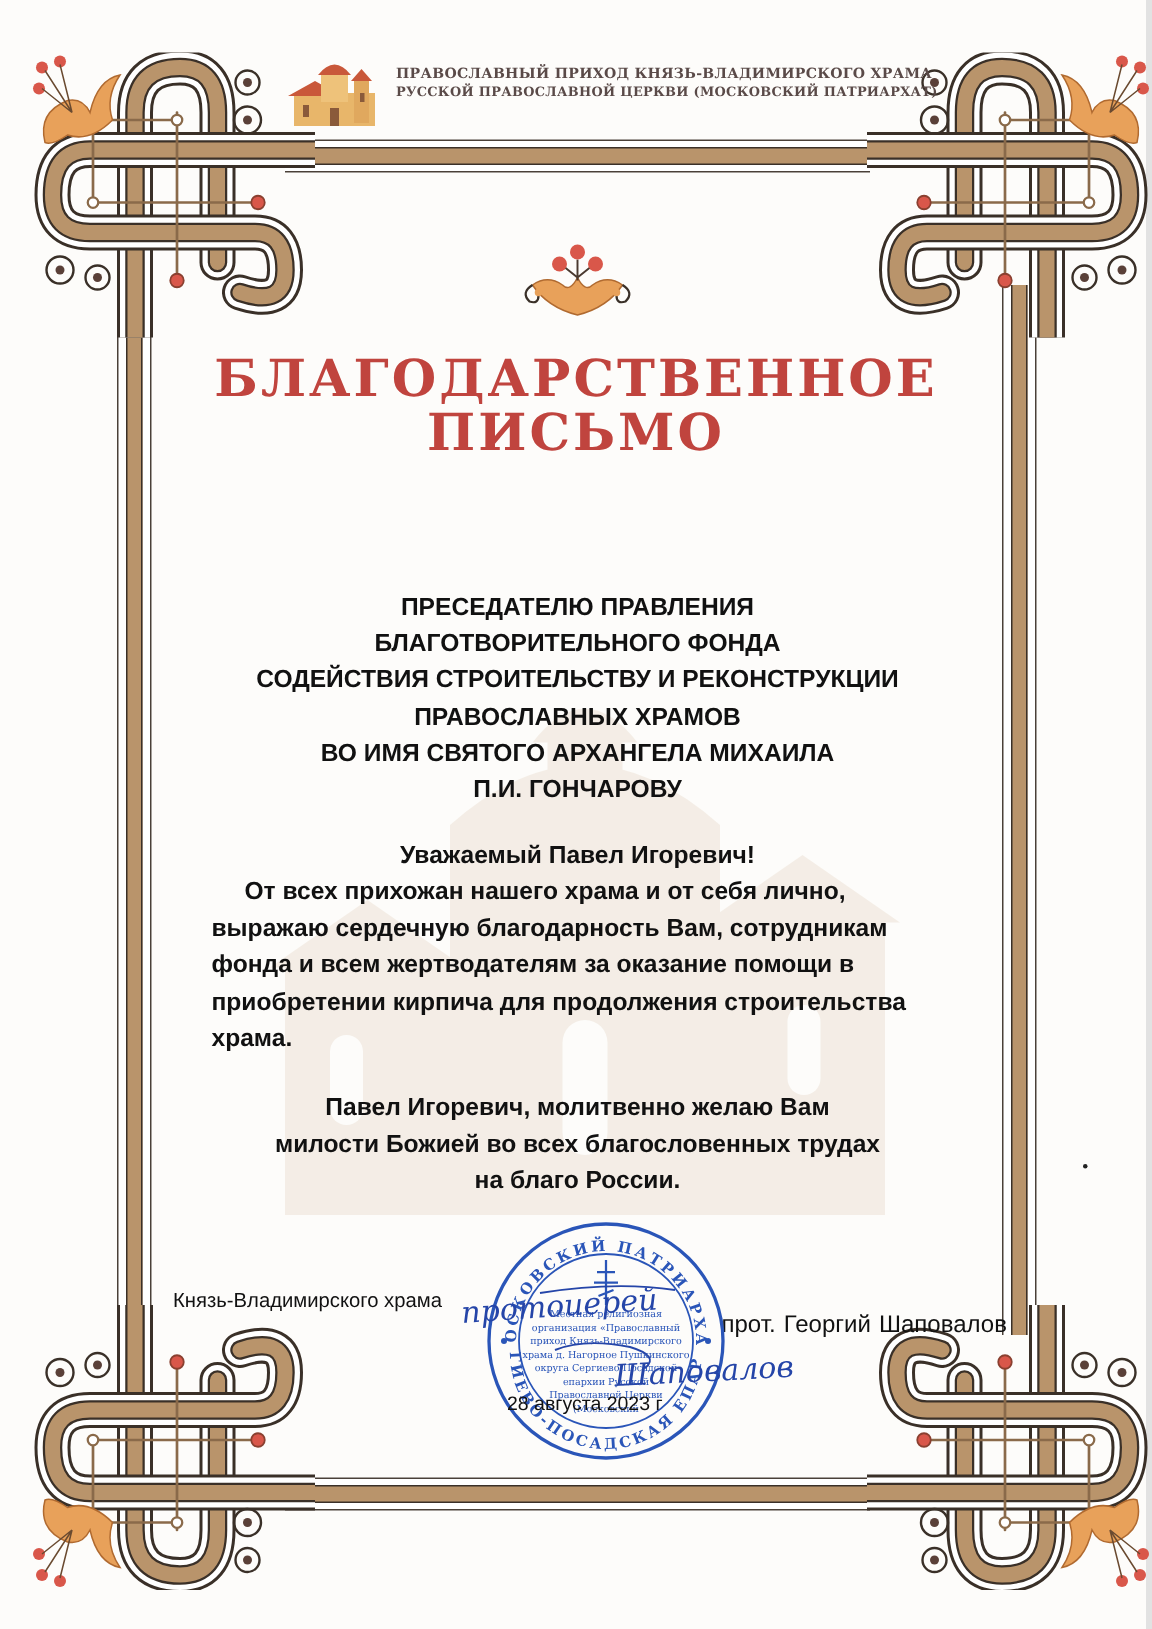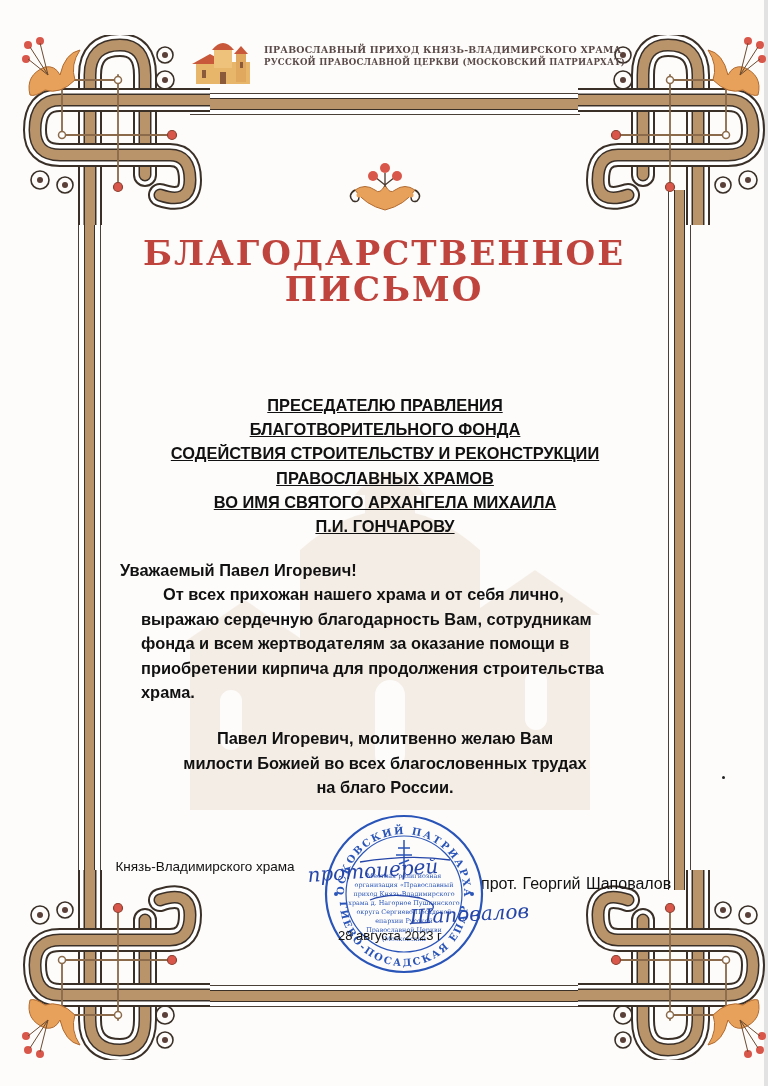--- a/index.html
+++ b/index.html
@@ -33,23 +33,23 @@
     font-size: 8.6px; line-height: 12px; letter-spacing: 0.2px; white-space: nowrap; }
   .header-text div:first-child { font-size: 9.4px; }
 
   .center-ornament { position: absolute; left: 345px; top: 155px; width: 80px; height: 60px; }
 
   .title { position: absolute; left: 0; width: 768px; text-align: center;
     font-family: "DejaVu Serif", serif; font-weight: bold; color: #c0443e;
     font-size: 34px; letter-spacing: 2px; line-height: 40px; }
 
   .addressee { position: absolute; left: 120px; width: 530px; top: 393px; text-align: center;
-    font-weight: bold; font-size: 16.4px; line-height: 24.2px; text-decoration: underline; }
-
-  .greeting { position: absolute; left: 120px; width: 530px; top: 558px; 
+    font-weight: bold; font-size: 16.4px; line-height: 24.2px; }
+
+  .greeting { position: absolute; left: 120px; width: 530px; top: 558px; text-align: center;
     font-weight: bold; font-size: 16.4px; line-height: 24px; }
   .body-para { position: absolute; left: 141px; width: 540px; top: 582px;
     font-weight: bold; font-size: 16.4px; line-height: 24.6px; }
   .body-para .line { white-space: nowrap; display: block; }
   .body-para .indent { padding-left: 22px; }
 
   .wish { position: absolute; left: 120px; width: 530px; top: 726px; text-align: center;
     font-weight: bold; font-size: 16.4px; line-height: 24.6px; }
 
   .sig-left { position: absolute; left: 100px; top: 857px; width: 210px; text-align: center;

